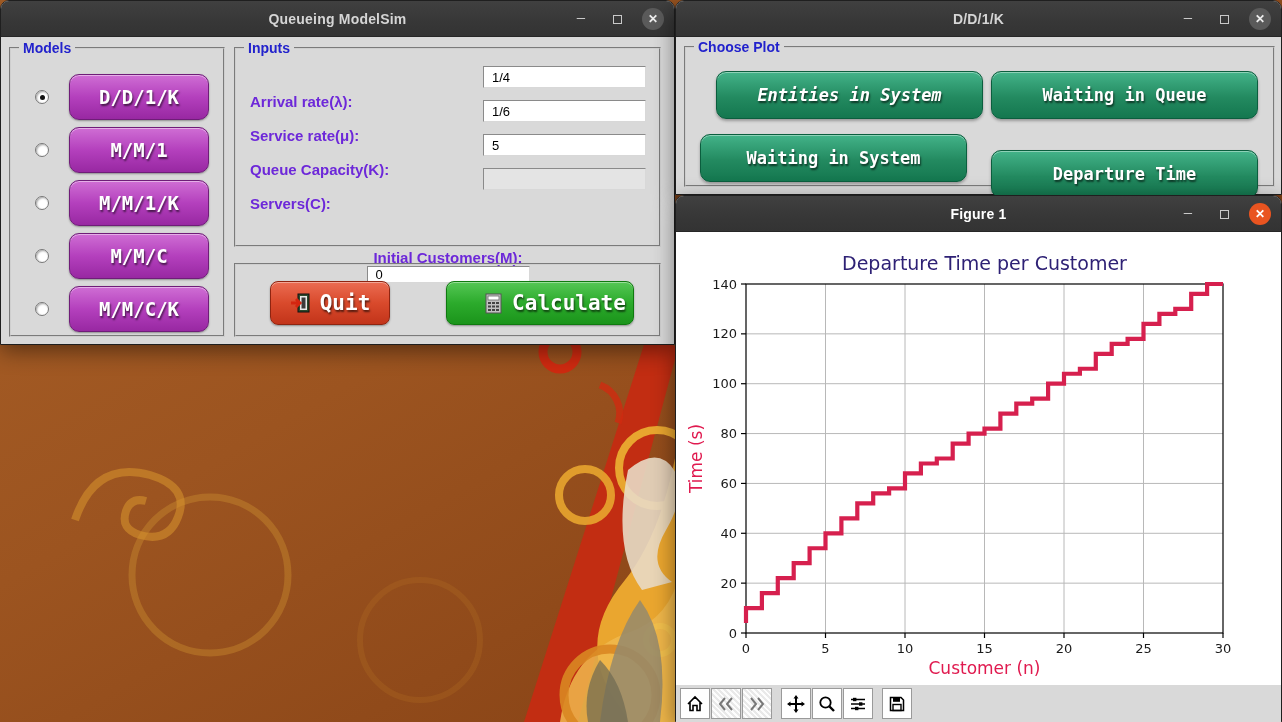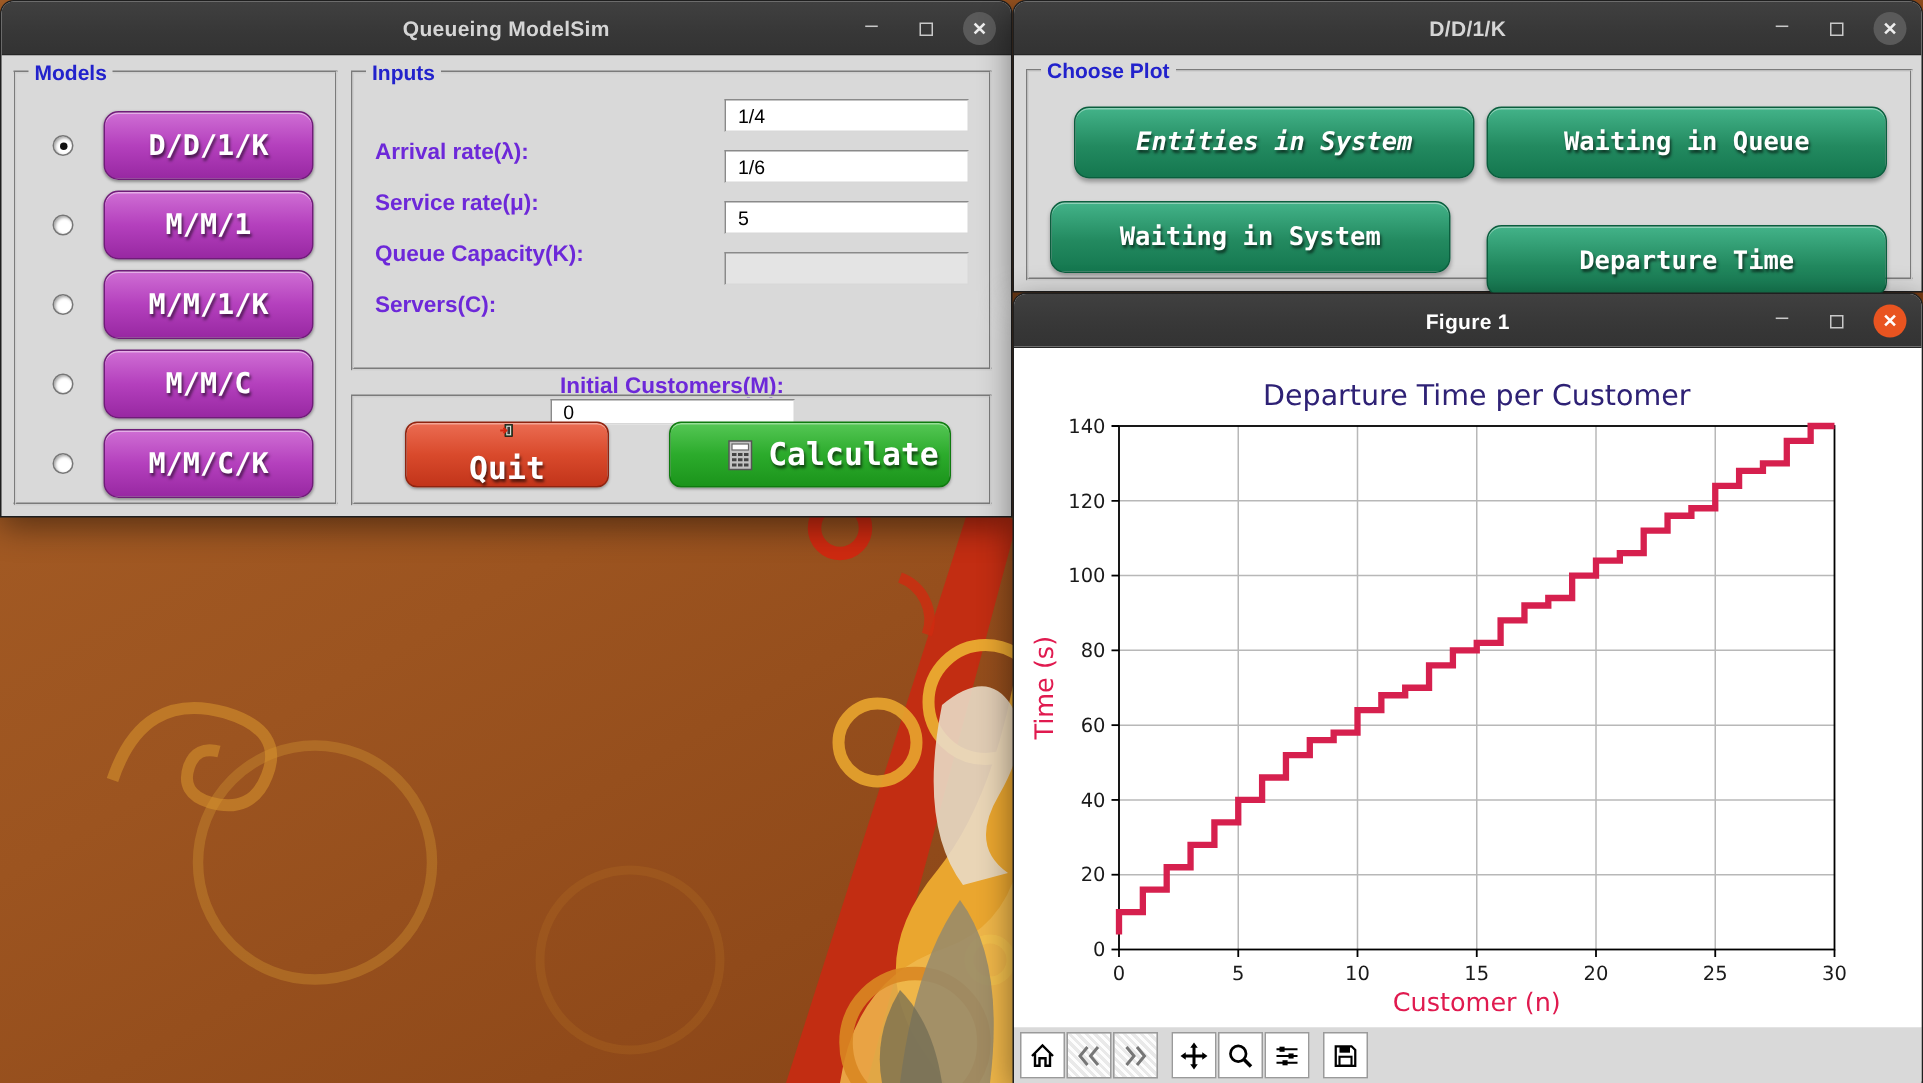--- a/index.html
+++ b/index.html
@@ -52,21 +52,21 @@
   .inp-row input { width:163px; height:22px; border:1px solid #8a8a8a; border-bottom-color:#d8d8d8;
     border-right-color:#d8d8d8; background:#fff; font-family:"Liberation Sans",sans-serif;
     font-size:13px; font-weight:normal; padding-left:8px; color:#000; }
   .inp-row input:disabled { background:#e4e4e4; }
 
   #actions-box { left:233px; top:262px; width:427px; height:74px; border:2px groove #cfcfcf; position:absolute; }
   .act-btn { position:absolute; top:16px; height:44px; border-radius:8px; display:flex; align-items:center;
     justify-content:center; gap:8px; color:#fff; font-family:"DejaVu Sans Mono","Liberation Mono",monospace;
     font-weight:bold; font-size:21px; text-shadow:1px 2px 2px rgba(0,0,0,.6); cursor:pointer;
     box-shadow:inset 0 1px 0 rgba(255,255,255,.4), 0 1px 2px rgba(0,0,0,.35); }
-  #quit-btn { left:34px; width:136px; border:1px solid #8f2410; background:linear-gradient(#eb6c52 0%,#d94a2c 50%,#c2341a 100%);flex-direction:column; }
+  #quit-btn { left:34px; width:120px; border:1px solid #8f2410; background:linear-gradient(#eb6c52 0%,#d94a2c 50%,#c2341a 100%); }
   #calc-btn { left:210px; width:188px; border:1px solid #0f7a0f; background:linear-gradient(#55c755 0%,#2cab2c 50%,#1b941b 100%);padding-left:29px; }
 
   
   #win-ddk { left:675px; top:0; width:607px; height:195px; }
   #chooseplot-box { left:8px; top:45px; width:591px; height:141px; }
   .plot-btn { position:absolute; width:267px; height:48px; border-radius:10px; border:1px solid #0b5e3e;
     background:linear-gradient(#43b389 0%,#238a60 55%,#14774f 100%);
     box-shadow:inset 0 1px 0 rgba(255,255,255,.4), 0 2px 3px rgba(0,0,0,.3);
     color:#fff; font-family:"DejaVu Sans Mono","Liberation Mono",monospace; font-weight:bold; font-size:17px;
     text-shadow:1px 2px 2px rgba(0,0,0,.6); display:flex; align-items:center; justify-content:center; cursor:pointer; }

